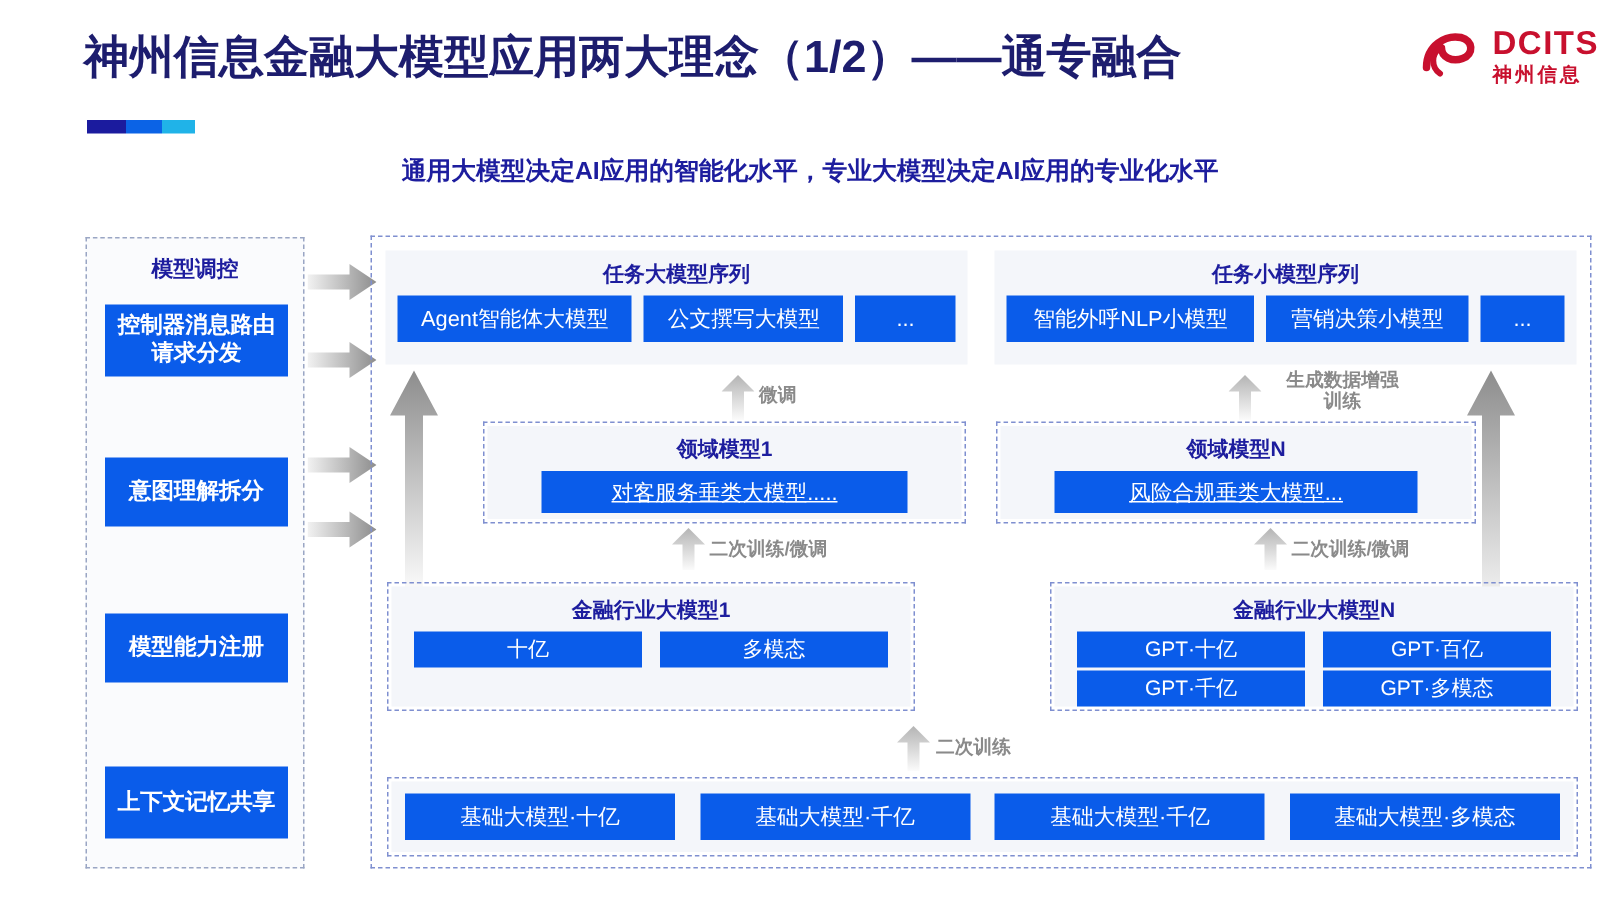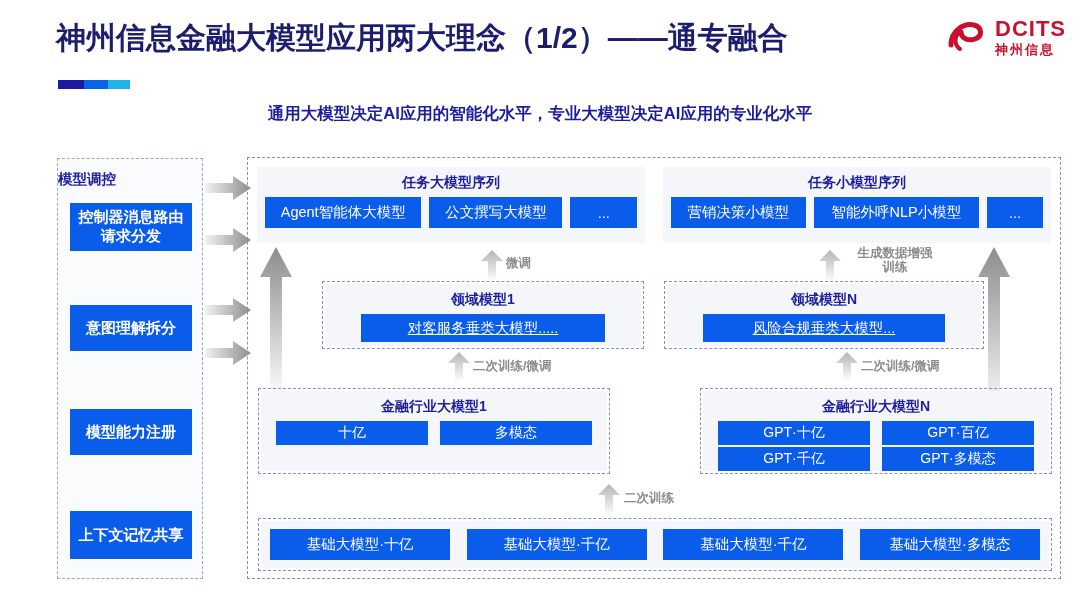--- a/index.html
+++ b/index.html
@@ -32,21 +32,21 @@
     position:absolute;left:0;right:0;top:103px;text-align:center;
     font-size:16.5px;font-weight:bold;color:#1d1d9e;
   }
 
   
   .ctrl-panel{
     position:absolute;left:57px;top:158px;width:146px;height:421px;
     border:1px dashed #9aa6c4;background:#fafbfd;box-sizing:border-box;
   }
   .ctrl-title{
-    text-align:left;font-size:14.5px;font-weight:bold;color:#1d1d9e;
+    text-align:center;font-size:14.5px;font-weight:bold;color:#1d1d9e;
     margin-top:11px;
   }
   .ctrl-btn{
     position:absolute;left:12px;width:122px;
     background:#0a5cea;color:#fff;font-size:15px;font-weight:bold;
     display:flex;align-items:center;justify-content:center;text-align:center;
     line-height:1.25;box-sizing:border-box;padding:2px 4px;
   }
   .cb0{top:44px;height:48px;}
   .cb1{top:146px;height:46px;}
@@ -254,22 +254,22 @@
     <div class="chips">
       <div class="chip c0">Agent智能体大模型</div>
       <div class="chip c1">公文撰写大模型</div>
       <div class="chip c2">...</div>
     </div>
   </div>
 
   <div class="grp seqR">
     <div class="grp-title">任务小模型序列</div>
     <div class="chips">
+      <div class="chip c0">智能外呼NLP小模型</div>
       <div class="chip c1">营销决策小模型</div>
-      <div class="chip c0">智能外呼NLP小模型</div>
       <div class="chip c2">...</div>
     </div>
   </div>
 
   <div class="dom-wrap domWL">
     <div class="dom">
       <div class="grp-title">领域模型1</div>
       <div class="chips">
         <div class="chip">对客服务垂类大模型.....</div>
       </div>

